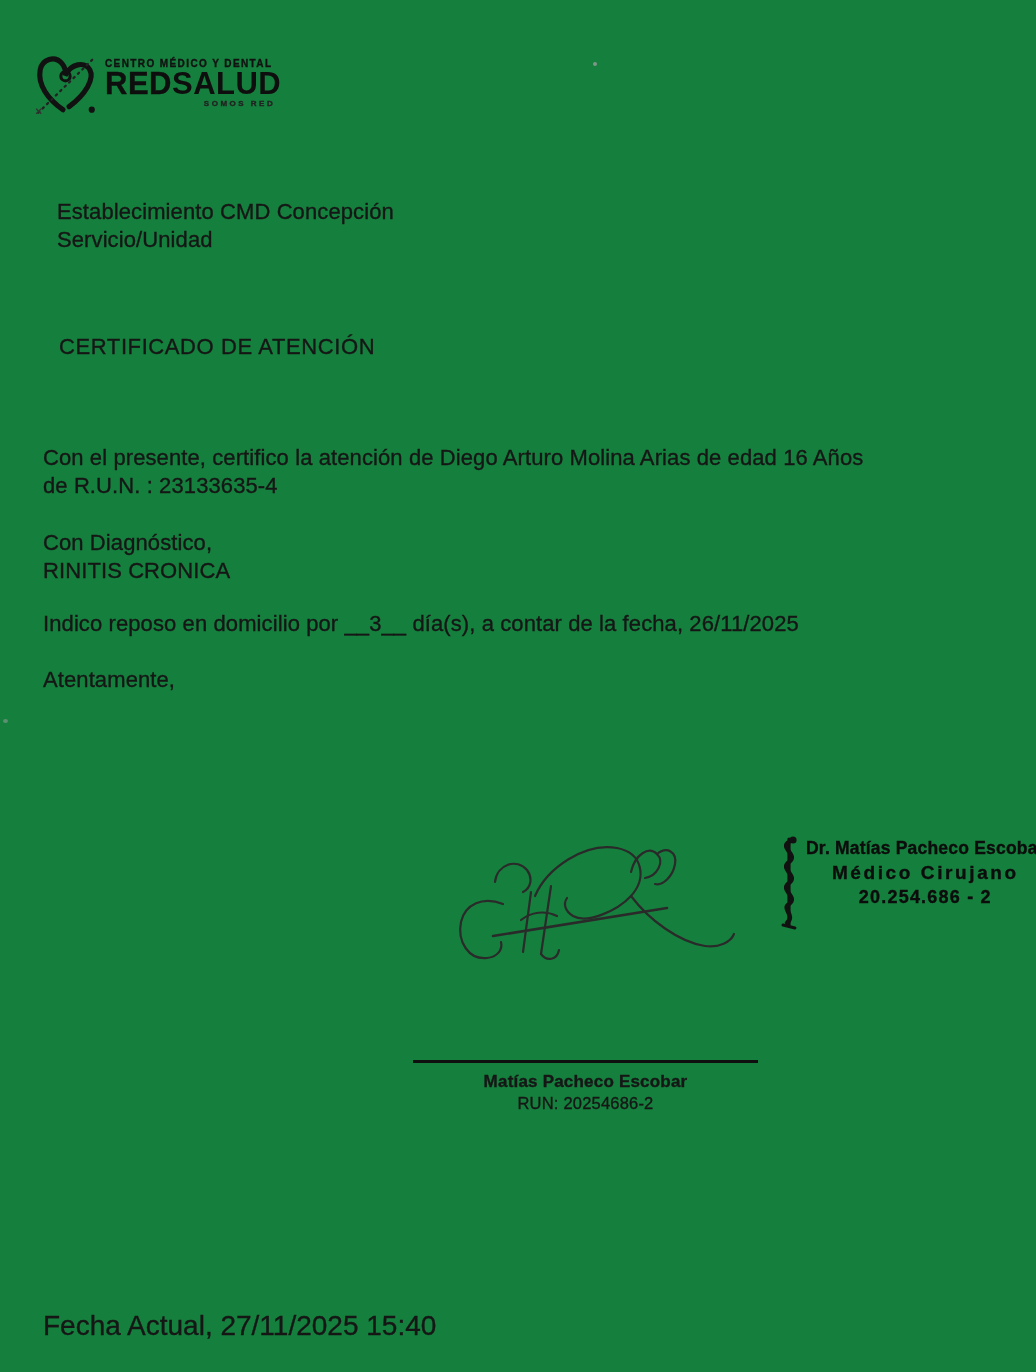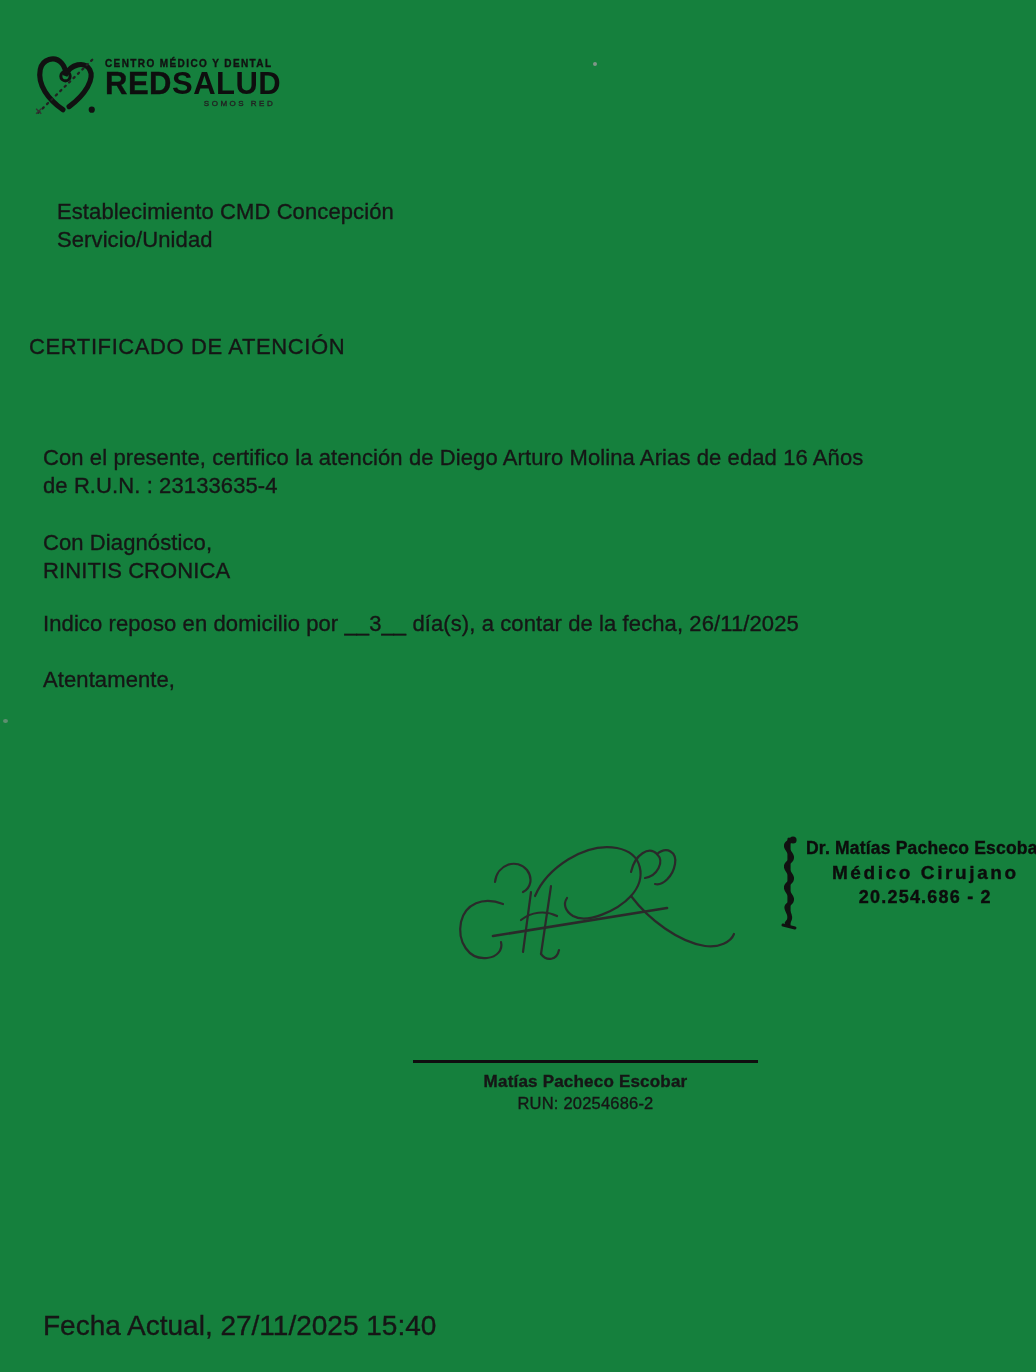--- a/index.html
+++ b/index.html
@@ -15,26 +15,26 @@
   .abs { position:absolute; }
 
   
   .logo { left:33px; top:52px; display:flex; align-items:flex-start; }
   .logo-icon { width:66px; height:68px; margin-right:6px; }
   .logo-text { padding-top:6px; }
   .brand-top { font-size:10px; font-weight:bold; letter-spacing:1.4px; color:#121212; white-space:nowrap; filter:blur(0.3px); }
   .brand-main { font-size:31px; line-height:30px; letter-spacing:0.5px; color:#0e0e0e; white-space:nowrap; }
   .brand-main .b1 { font-weight:bold; }
   .brand-main .b2 { font-weight:bold; -webkit-text-stroke:0; }
-  .brand-tag { font-size:8px; font-weight:normal; letter-spacing:2.5px; text-align:right; padding-right:6px; color:#222; filter:blur(0.5px); }
+  .brand-tag { font-size:8px; font-weight:bold; letter-spacing:2.5px; text-align:right; padding-right:6px; color:#222; filter:blur(0.5px); }
 
   
   .doc-text { font-size:22px; line-height:28px; letter-spacing:0.1px; }
   .header-block { left:57px; top:198px; }
-  .doc-title { left:29px; top:334px; font-size:22px; letter-spacing:0.6px; }
+  .doc-title { left:59px; top:334px; font-size:22px; letter-spacing:0.6px; }
   .p-attention { left:43px; top:444px; width:920px; }
   .p-diagnosis { left:43px; top:529px; width:700px; }
   .p-rest { left:43px; top:610px; width:920px; }
   .p-closing { left:43px; top:666px; }
 
   
   .signature { left:435px; top:812px; width:300px; height:165px; }
 
   
   .stamp { left:774px; top:835px; display:flex; align-items:flex-start; filter:blur(0.25px); }

